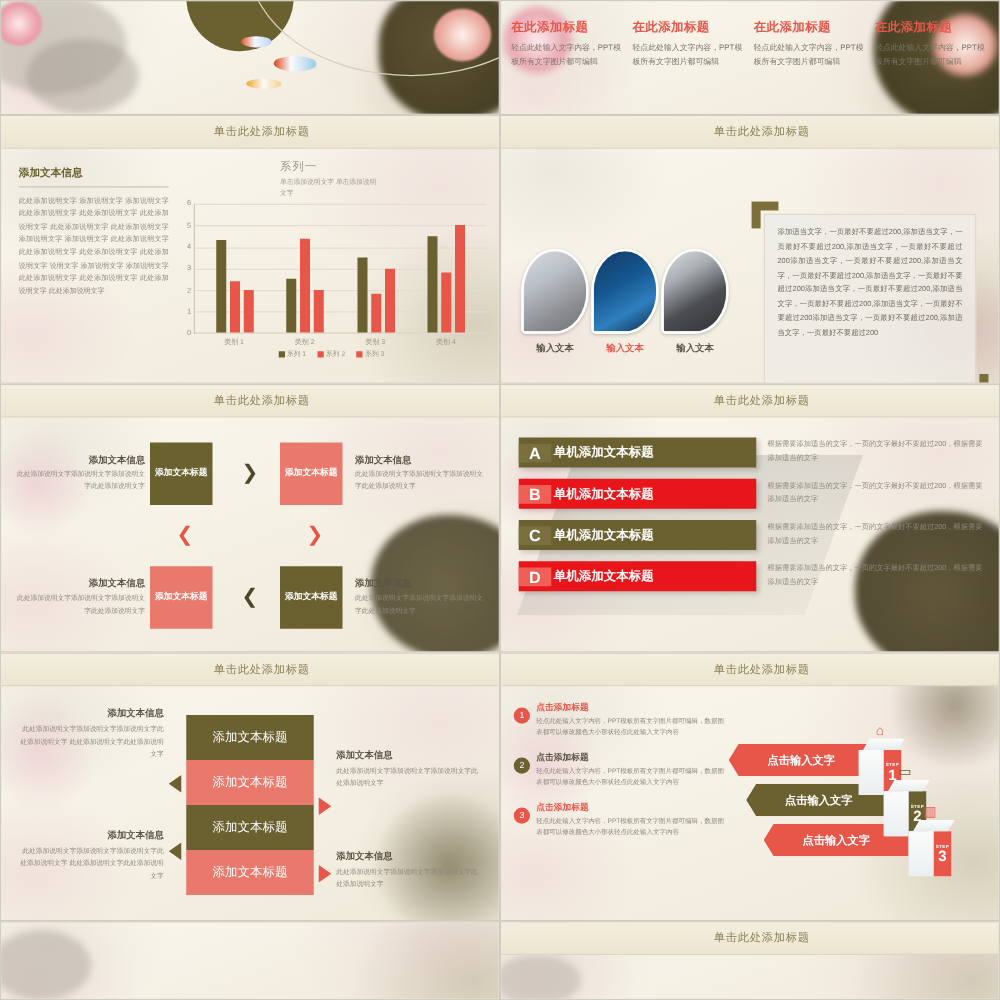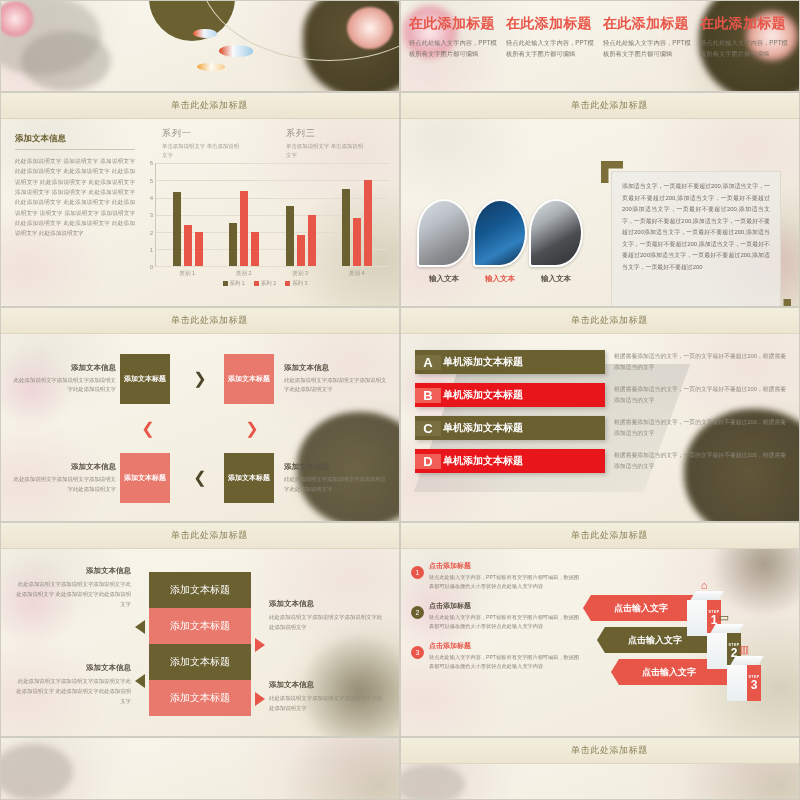--- a/index.html
+++ b/index.html
@@ -37,21 +37,21 @@
   .cover-circle { position:absolute; left:148px; top:-46px; width:86px; height:86px;
     border-radius:50%; background:#6b6030; z-index:3; }
   .cover-arc { position:absolute; right:-60px; top:-120px; width:260px; height:180px;
     border:1px solid #d6cfba; border-radius:50%; z-index:3; }
   .ink { position:absolute; border-radius:50%; filter: blur(3px); z-index:1; }
   .koi { position:absolute; z-index:4; }
   .koi b { display:block; border-radius:50% 50% 45% 55%; }
 
   
   .cols4 { display:grid; grid-template-columns:repeat(4,1fr); gap:6px; padding:14px 8px 6px; }
-  .col-h { color:#e8564a; font-size:14px; font-weight:bold; margin-bottom:5px; letter-spacing:.3px;}
+  .col-h { color:#e8564a; font-size:10px; font-weight:bold; margin-bottom:5px; letter-spacing:.3px;}
   .col-b { color:#7b7568; font-size:6.3px; line-height:1.7; }
 
   
   .chart-wrap { display:flex; height:189px; }
   .chart-left { width:140px; padding:14px 6px 0 14px; }
   .cl-title { font-size:8.5px; color:#6b6030; font-weight:bold; padding-bottom:4px;
     border-bottom:1px solid #cdc6b2; margin-bottom:6px; }
   .cl-body { font-size:5.6px; color:#8d887b; line-height:1.85; text-align:justify; }
   .chart-right { flex:1; padding:8px 10px 0 0; }
   .series-row { display:flex; justify-content:space-around; margin-bottom:4px; }
@@ -208,24 +208,20 @@
       <div class="chart-left">
         <div class="cl-title">添加文本信息</div>
         <div class="cl-body">此处添加说明文字 添加说明文字 添加说明文字 此处添加说明文字 此处添加说明文字 此处添加说明文字 此处添加说明文字 此处添加说明文字 添加说明文字 添加说明文字 此处添加说明文字 此处添加说明文字 此处添加说明文字 此处添加说明文字 说明文字 添加说明文字 添加说明文字 此处添加说明文字 此处添加说明文字 此处添加说明文字 此处添加说明文字</div>
       </div>
       <div class="chart-right">
         <div class="series-row">
           <div class="ser">
             <div class="ser-t">系列一</div>
             <div class="ser-s">单击添加说明文字 单击添加说明文字</div>
           </div>
-          <div class="ser">
-            <div class="ser-t">系列三</div>
-            <div class="ser-s">单击添加说明文字 单击添加说明文字</div>
-          </div>
         </div>
         <div class="plot" id="plot">
             <div class="gl" style="top: 0%;">
               <div class="ytick" style="top: 0%;">6</div>
             </div>
             <div class="gl" style="top: 16.6667%;">
               <div class="ytick" style="top: 16.6667%;">5</div>
             </div>
             <div class="gl" style="top: 33.3333%;">
               <div class="ytick" style="top: 33.3333%;">4</div>

